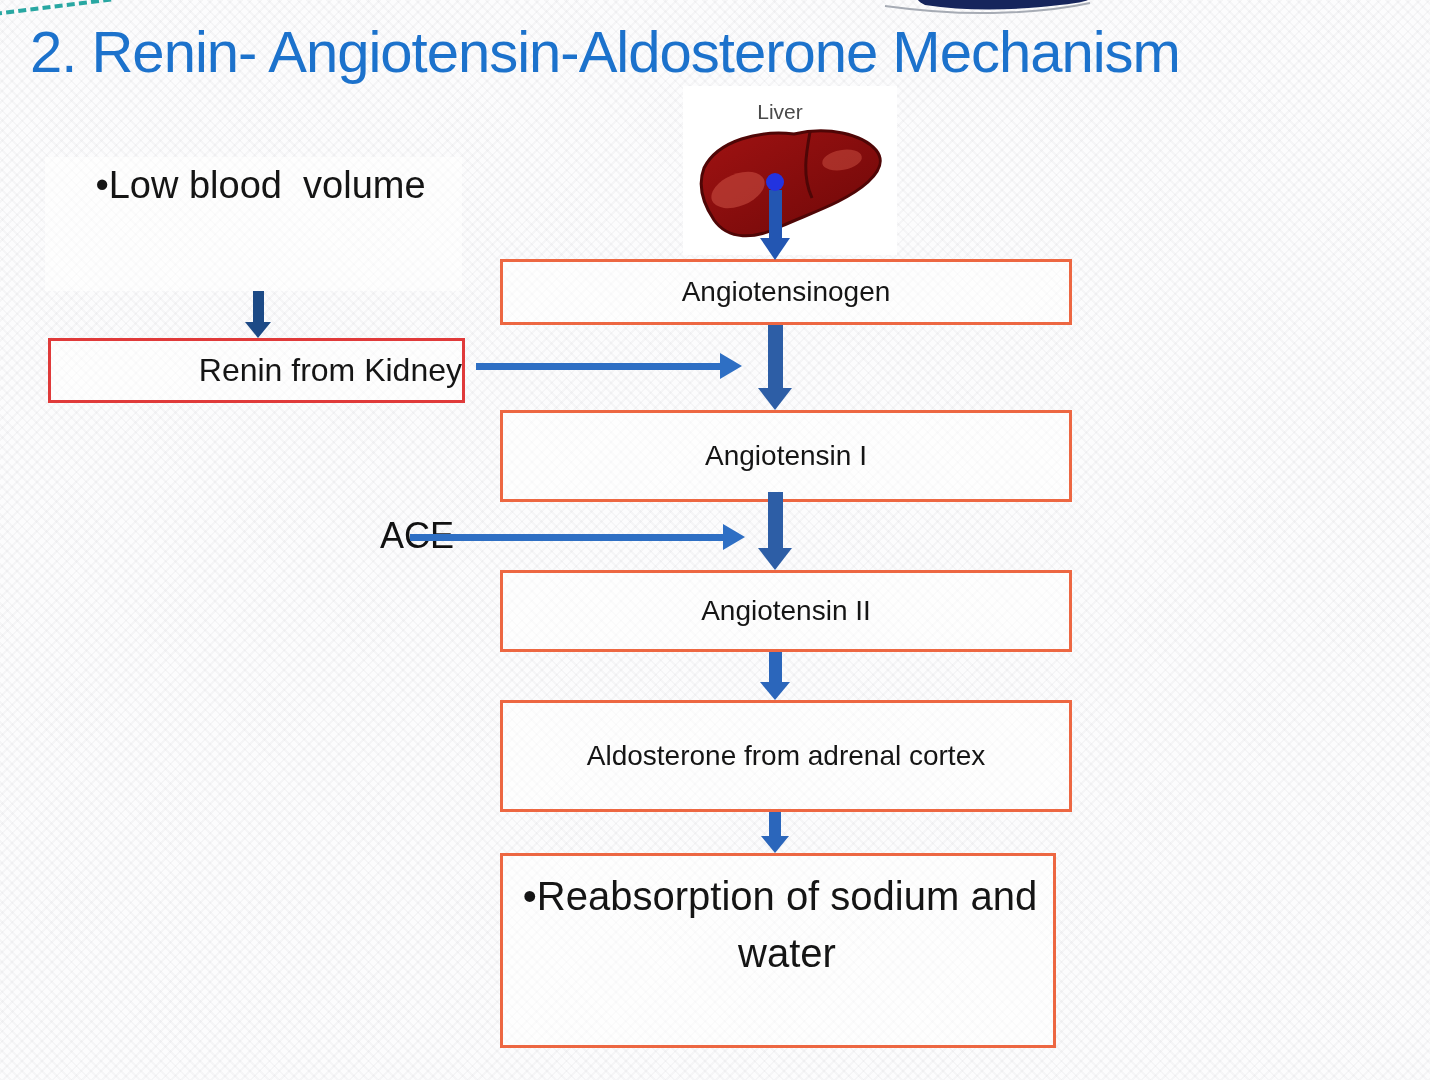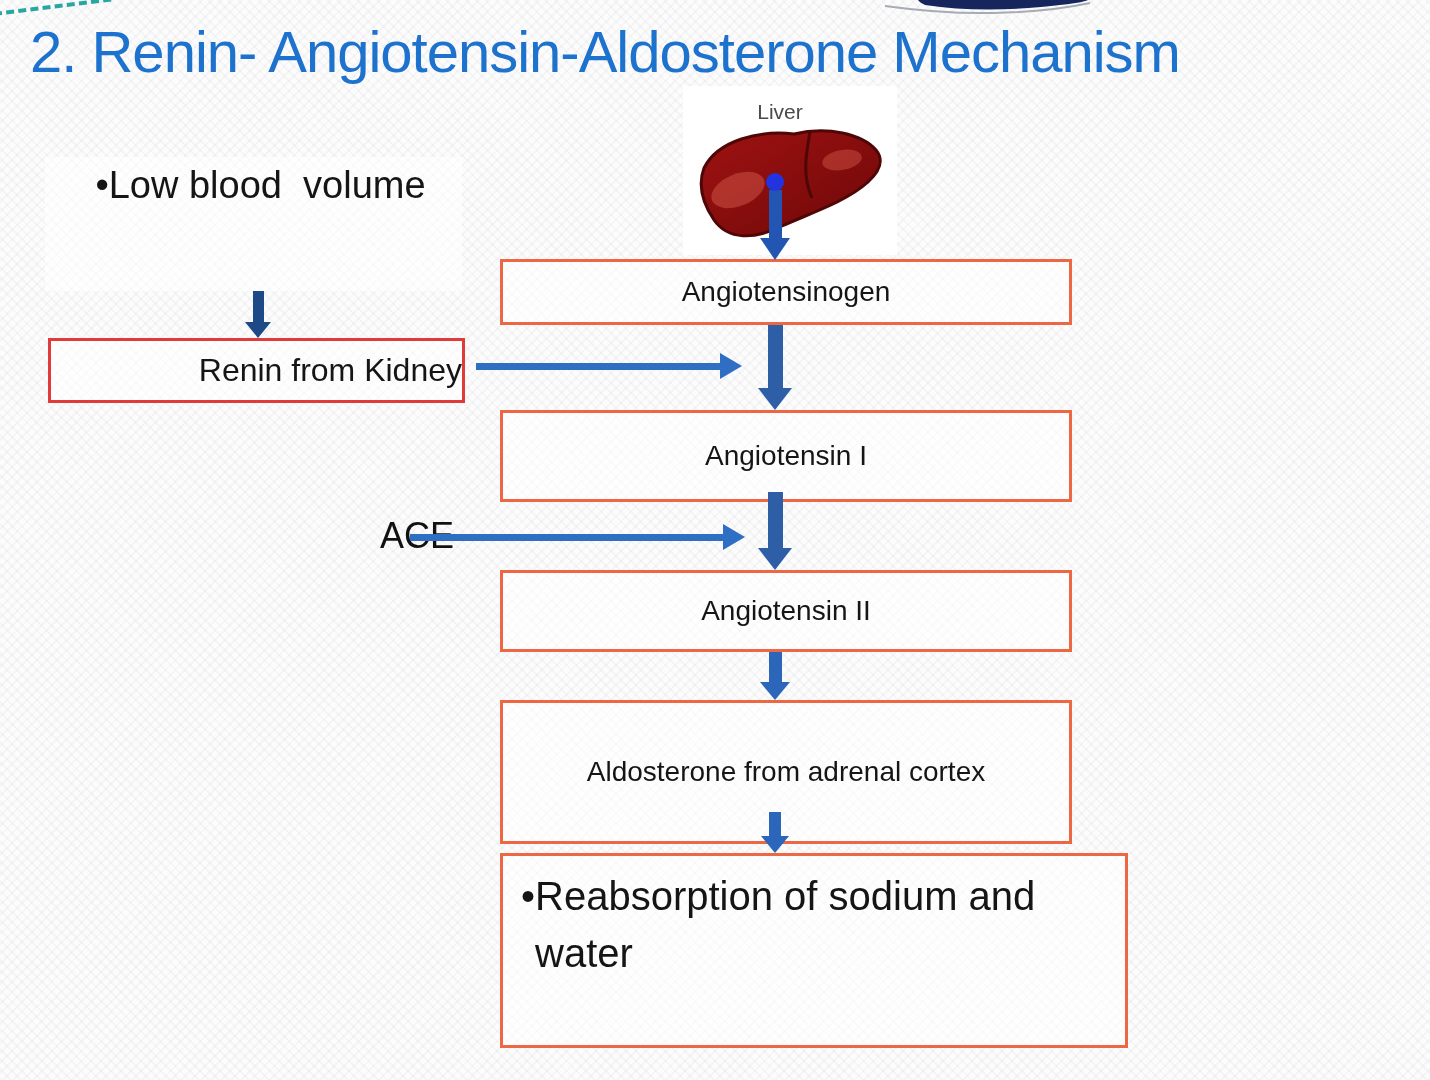--- a/index.html
+++ b/index.html
@@ -35,22 +35,22 @@
     font-size:28px;text-align:center;
   }
   .lbox{border:3px solid #e8542f;}
   .rbox{border:3px solid #e03a3a;display:flex;align-items:center;justify-content:flex-end;font-size:32px;}
   .stim{
     left:45px;top:157px;width:417px;height:134px;
     display:flex;flex-direction:row;justify-content:center;
     padding-left:14px;font-size:38px;line-height:56px;white-space:pre-wrap;
   }
   .effects{
-    left:500px;top:853px;width:628px;height:195px;
-    padding:12px 14px 0 10px;font-size:40px;line-height:57px;
+    left:500px;top:853px;width:556px;height:195px;
+    padding:12px 14px 0 10px;font-size:40px;line-height:57px;text-align:center;
   }
   .bl{padding-left:22px;text-indent:-14px;white-space:pre-wrap;}
   .ald{line-height:52px;padding:0 30px;}
   
   .va{position:absolute;display:flex;flex-direction:column;align-items:center;z-index:5;}
   .va .shaft{background:var(--c);}
   .va .head{width:0;height:0;border-left:var(--hw) solid transparent;border-right:var(--hw) solid transparent;border-top:var(--hh) solid var(--c);}
   
   .ha{position:absolute;display:flex;flex-direction:row;align-items:center;z-index:5;}
   .ha .shaft{height:7px;background:var(--c);}
@@ -144,21 +144,21 @@
   </div>
 
   <div class="box cbox" style="top:410px;height:92px;">
     <span>Angiotensin I</span>
   </div>
 
   <div class="box cbox" style="top:570px;height:82px;">
     <span>Angiotensin II</span>
   </div>
 
-  <div class="box cbox ald" style="top:700px;height:144px;align-items:center;">
+  <div class="box cbox ald" style="top:700px;height:112px;align-items:center;">
     <span>Aldosterone from adrenal cortex</span>
   </div>
 
   <div class="box lbox effects" style="border-color:#ed6742;">
     <div class="bl">•Reabsorption of sodium and water</div>
   </div>
 
 </div>
 
 </body></html>

